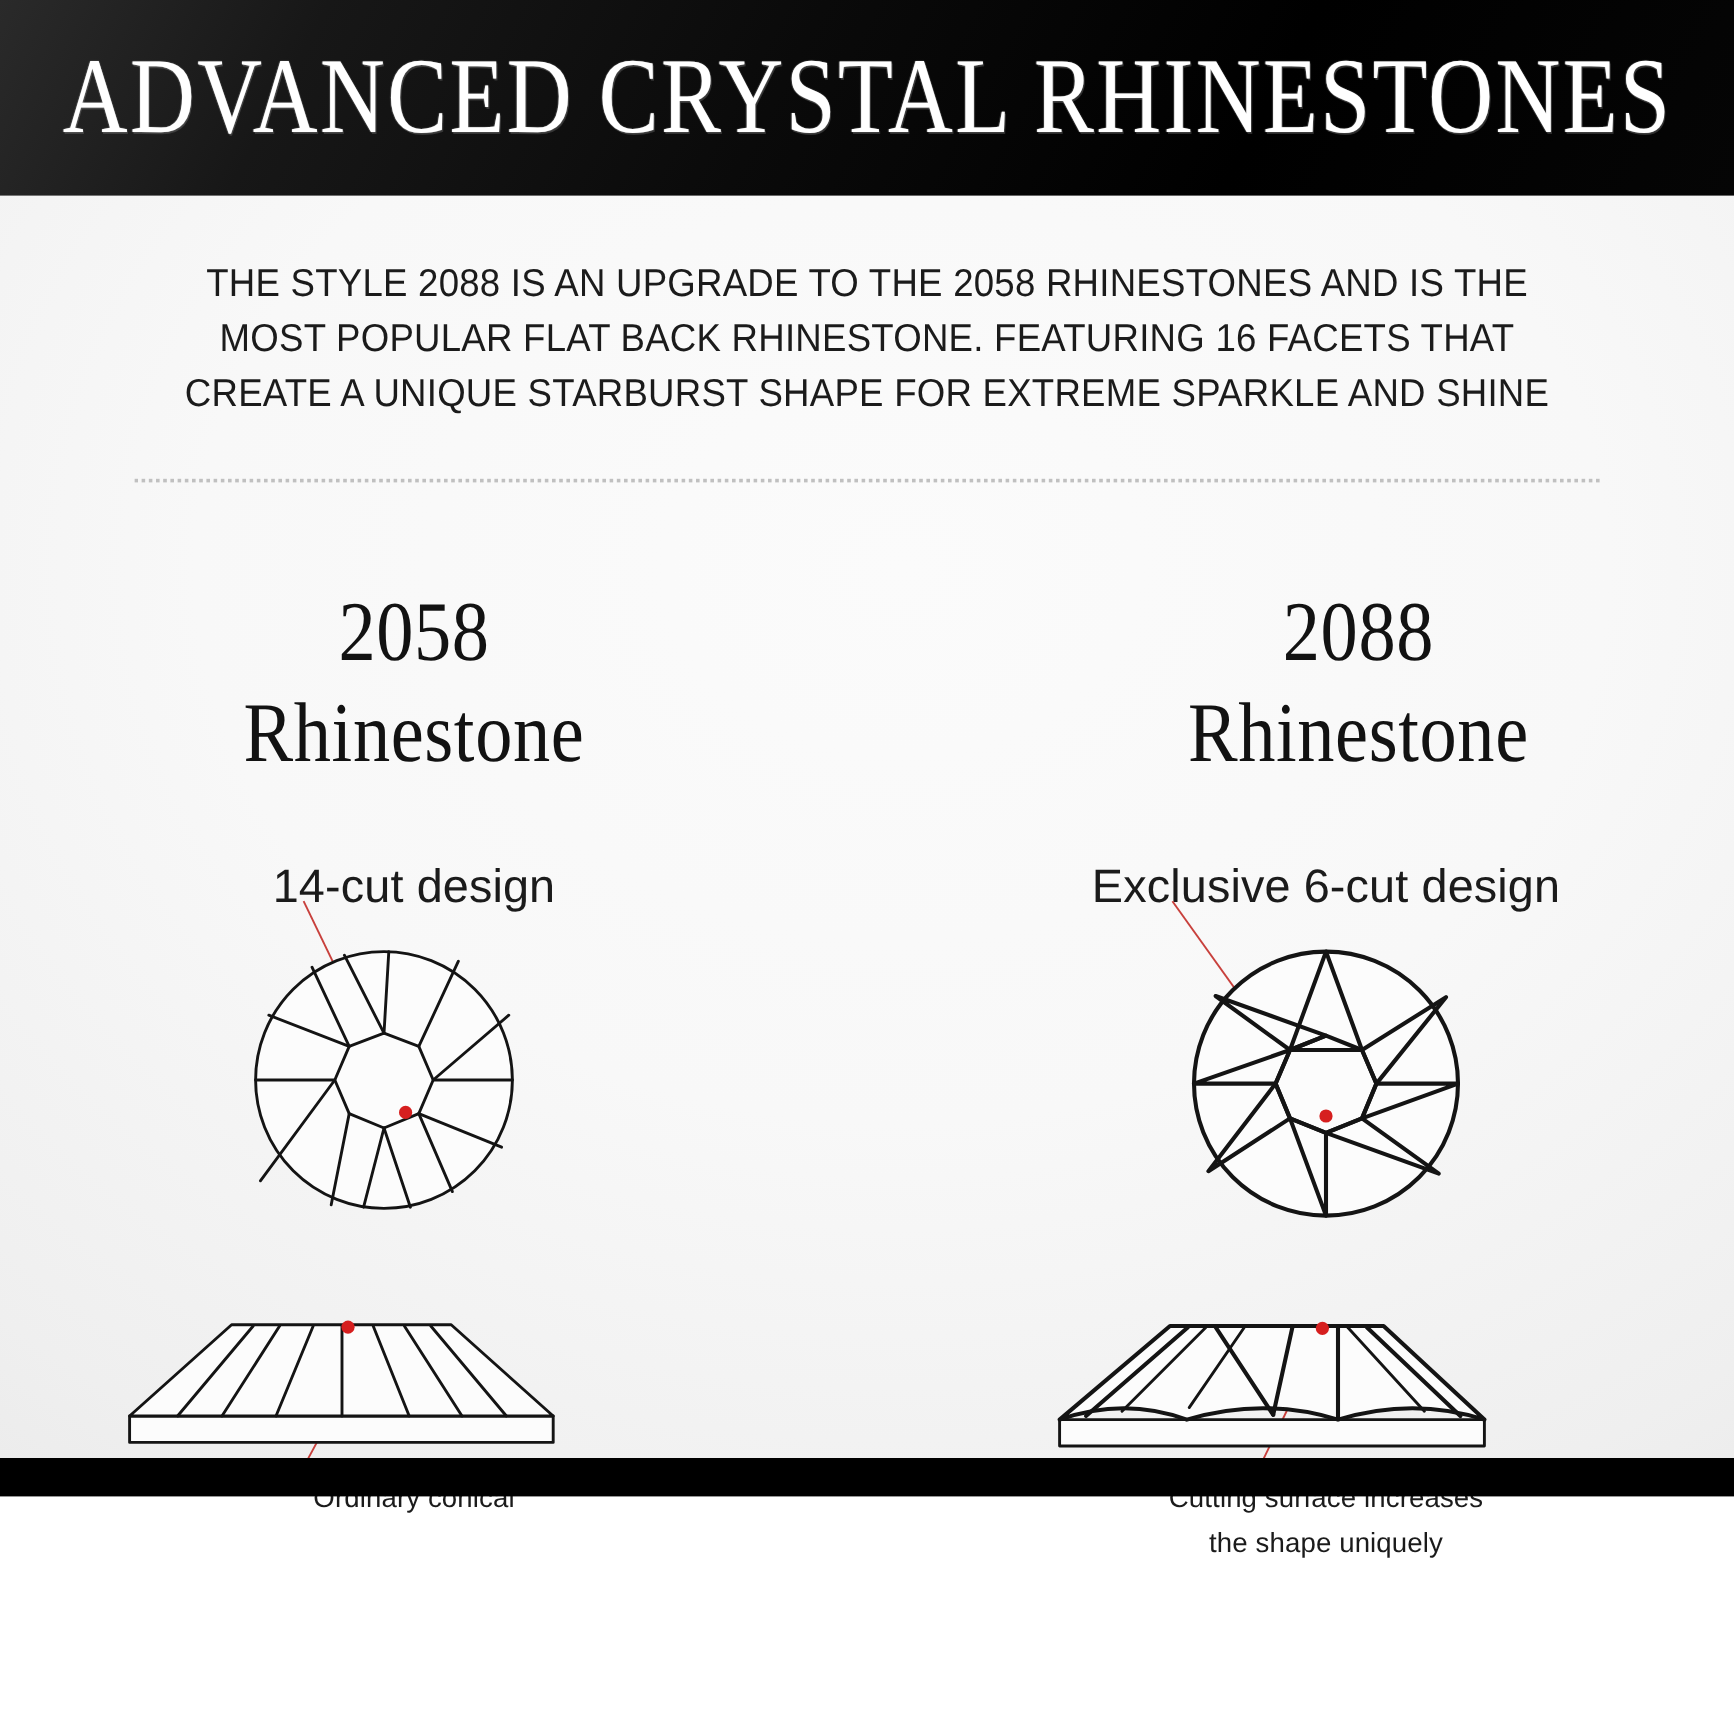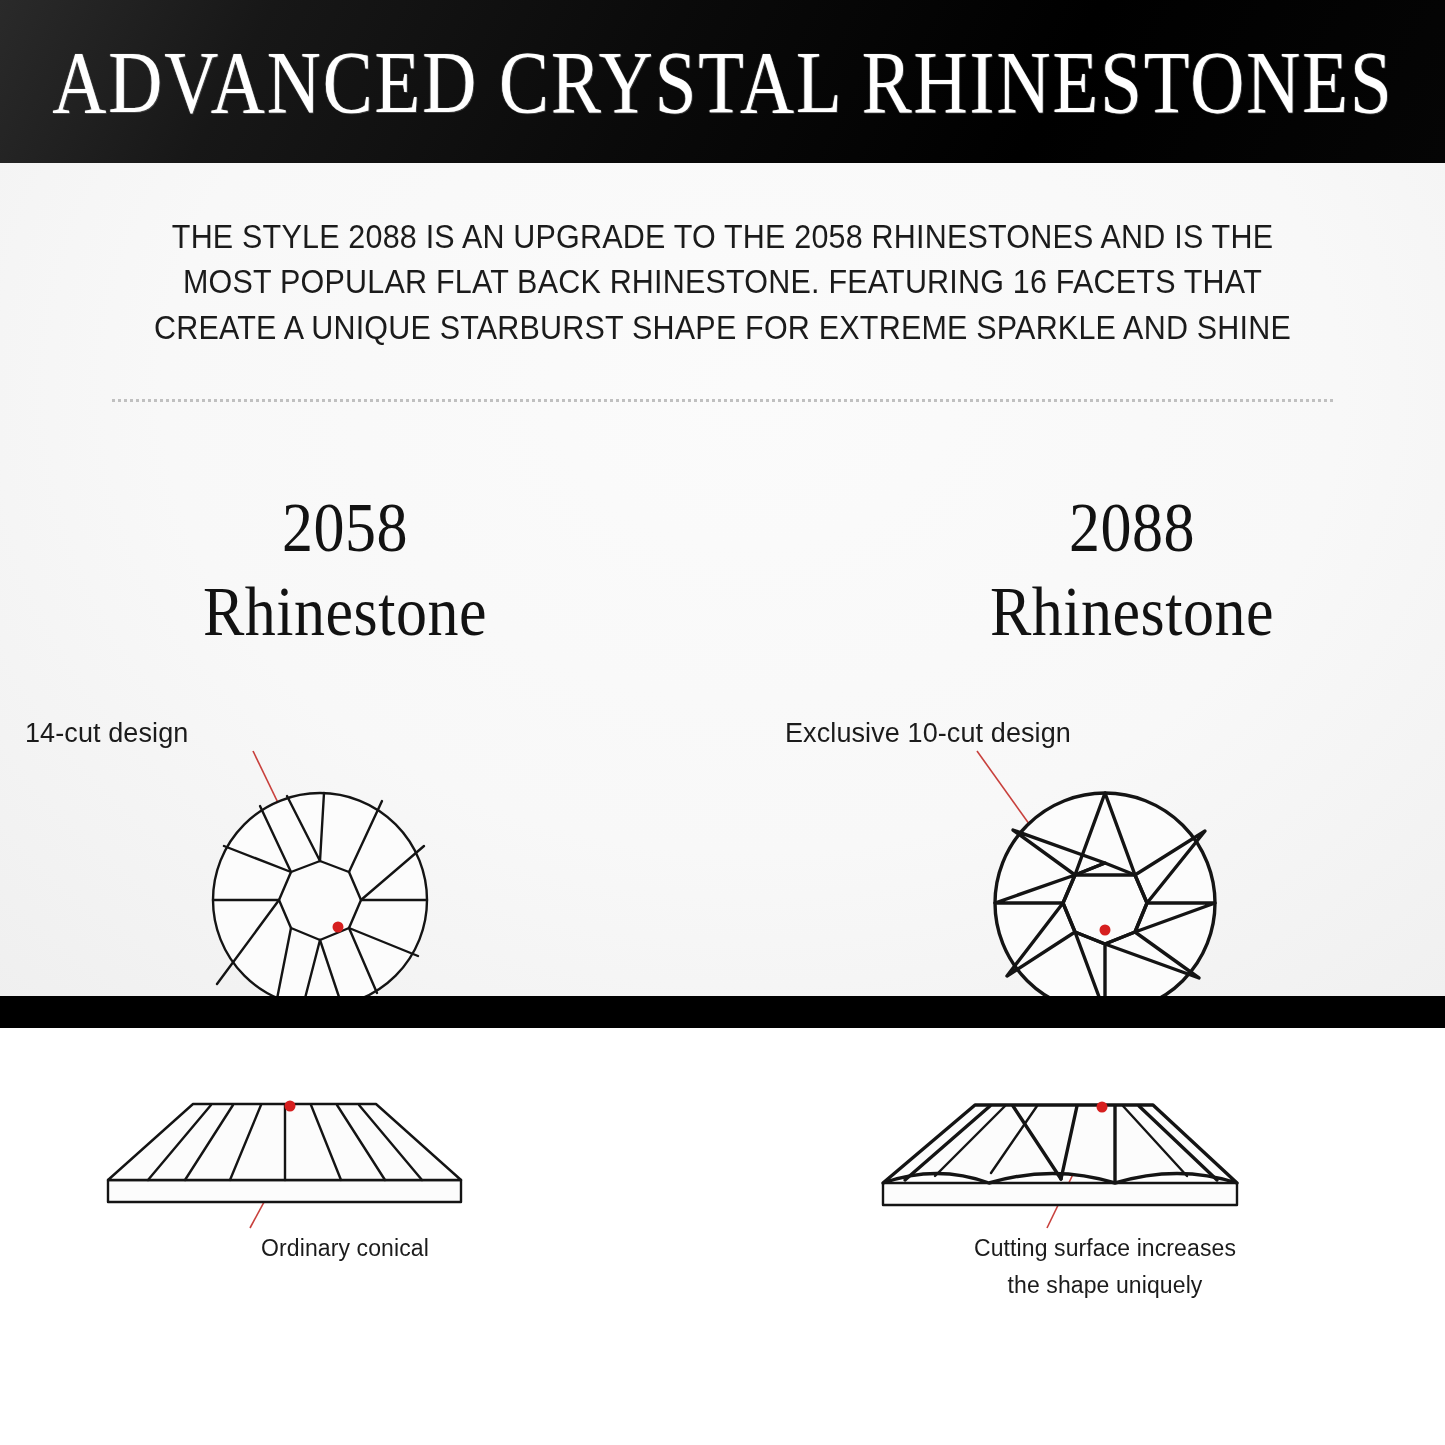--- a/index.html
+++ b/index.html
@@ -5,21 +5,21 @@
   * { margin:0; padding:0; box-sizing:border-box; }
   html, body {
     width:1445px; height:1445px;
     background:#ffffff;
     font-family:"Liberation Sans", sans-serif;
     overflow:hidden;
   }
 
   #page {
     position:relative;
-    width:1445px; height:1028px;
+    width:1445px; height:1247px;
     background:
       radial-gradient(ellipse 1400px 1100px at 52% 38%, #fbfbfb 0%, #f8f8f8 42%, #efefef 78%, #e7e7e7 100%);
   }
 
   
   .banner {
     position:absolute; left:0; top:0; width:1445px; height:163px;
     background:linear-gradient(118deg, #2a2a2a 0%, #171717 18%, #0a0a0a 45%, #000000 72%, #050505 100%);
     display:flex; align-items:center; justify-content:center;
     overflow:hidden;
@@ -81,22 +81,22 @@
     text-align:center;
     letter-spacing:0.5px;
     transform:scaleY(1.14);
     transform-origin:top center;
   }
   .col-heading .num  { display:block; }
   .col-heading .word { display:block; }
 
   
   .anno-top {
-    position:absolute; width:640px; text-align:left;
-    font-size:27px; color:#1b1b1b; letter-spacing:0.1px;
+    position:absolute; width:640px; text-align:center;
+    font-size:39px; color:#1b1b1b; letter-spacing:0.1px;
   }
   .anno-bottom {
     position:absolute; width:640px; text-align:center;
     font-size:23px; line-height:37px; color:#1b1b1b; letter-spacing:0.1px;
   }
   .anno-bottom .l { display:block; }
 
   
   .diagram-top    { position:absolute; width:640px; height:260px; }
   .diagram-bottom { position:absolute; width:640px; height:135px; }
@@ -188,21 +188,21 @@
     <span class="l">Ordinary conical</span>
   </div>
 
   <div class="col col-right">
     <div class="col-heading">
       <span class="num">2088</span>
       <span class="word">Rhinestone</span>
     </div>
   </div>
 
-  <div class="anno-top" style="left:785px; top:718px;">Exclusive 10-cut design</div>
+  <div class="anno-top" style="left:785px; top:718px;">Exclusive 6-cut design</div>
 
   <div class="diagram-top" style="left:785px; top:760px;">
     <svg width="640" height="270" viewBox="0 0 640 270" aria-hidden="true">
       <line class="leader" x1="192" y1="-9" x2="320" y2="170"></line>
 
       <circle class="dfill dline-thick" cx="320" cy="143" r="110"></circle>
 
       <polygon class="dfill dline-thick" points="320,103 350,115 362,143 350,172 320,184 290,172 278,143 290,115"></polygon>
 
       <g class="dline-thick" fill="#fcfcfc">

